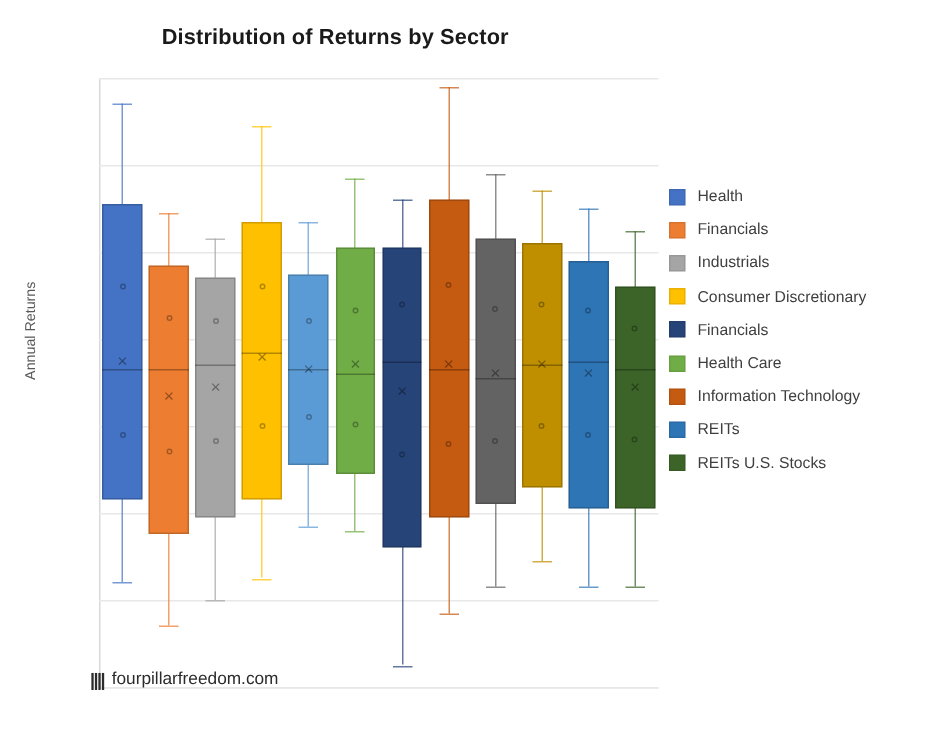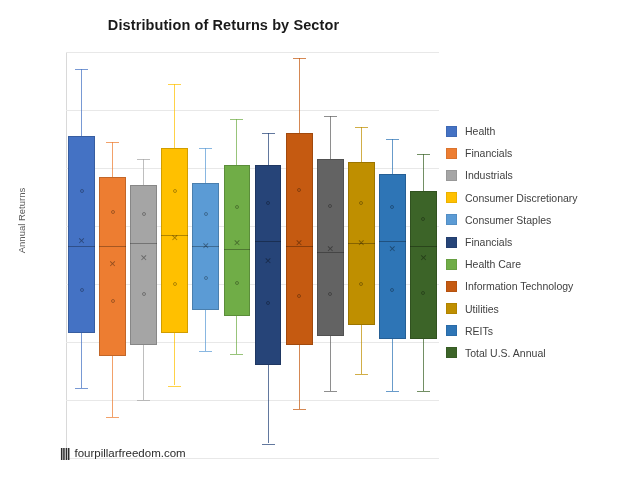--- a/index.html
+++ b/index.html
@@ -209,46 +209,38 @@
       </div>
       <div class="legend-item">
         <span class="legend-swatch" style="background: rgb(165, 165, 165);"></span>
         <span class="legend-label">Industrials</span>
       </div>
       <div class="legend-item">
         <span class="legend-swatch" style="background: rgb(255, 192, 0);"></span>
         <span class="legend-label">Consumer Discretionary</span>
       </div>
       <div class="legend-item">
-        <span class="legend-swatch" style="background: rgb(91, 155, 213);"></span>
-        <span class="legend-label">Consumer Staples</span>
-      </div>
-      <div class="legend-item">
         <span class="legend-swatch" style="background: rgb(38, 68, 120);"></span>
         <span class="legend-label">Financials</span>
       </div>
       <div class="legend-item">
         <span class="legend-swatch" style="background: rgb(112, 173, 71);"></span>
         <span class="legend-label">Health Care</span>
       </div>
       <div class="legend-item">
         <span class="legend-swatch" style="background: rgb(197, 90, 17);"></span>
         <span class="legend-label">Information Technology</span>
       </div>
       <div class="legend-item">
-        <span class="legend-swatch" style="background: rgb(191, 143, 0);"></span>
-        <span class="legend-label">Utilities</span>
-      </div>
-      <div class="legend-item">
         <span class="legend-swatch" style="background: rgb(46, 117, 182);"></span>
         <span class="legend-label">REITs</span>
       </div>
       <div class="legend-item">
         <span class="legend-swatch" style="background: rgb(60, 100, 40);"></span>
-        <span class="legend-label">Total U.S. Annual</span>
+        <span class="legend-label">REITs U.S. Stocks</span>
       </div>
     </div>
 
   <div id="watermark">
     <span id="watermark-mark">||||</span>
     <span id="watermark-text">fourpillarfreedom.com</span>
   </div>
 
 </div>
 

